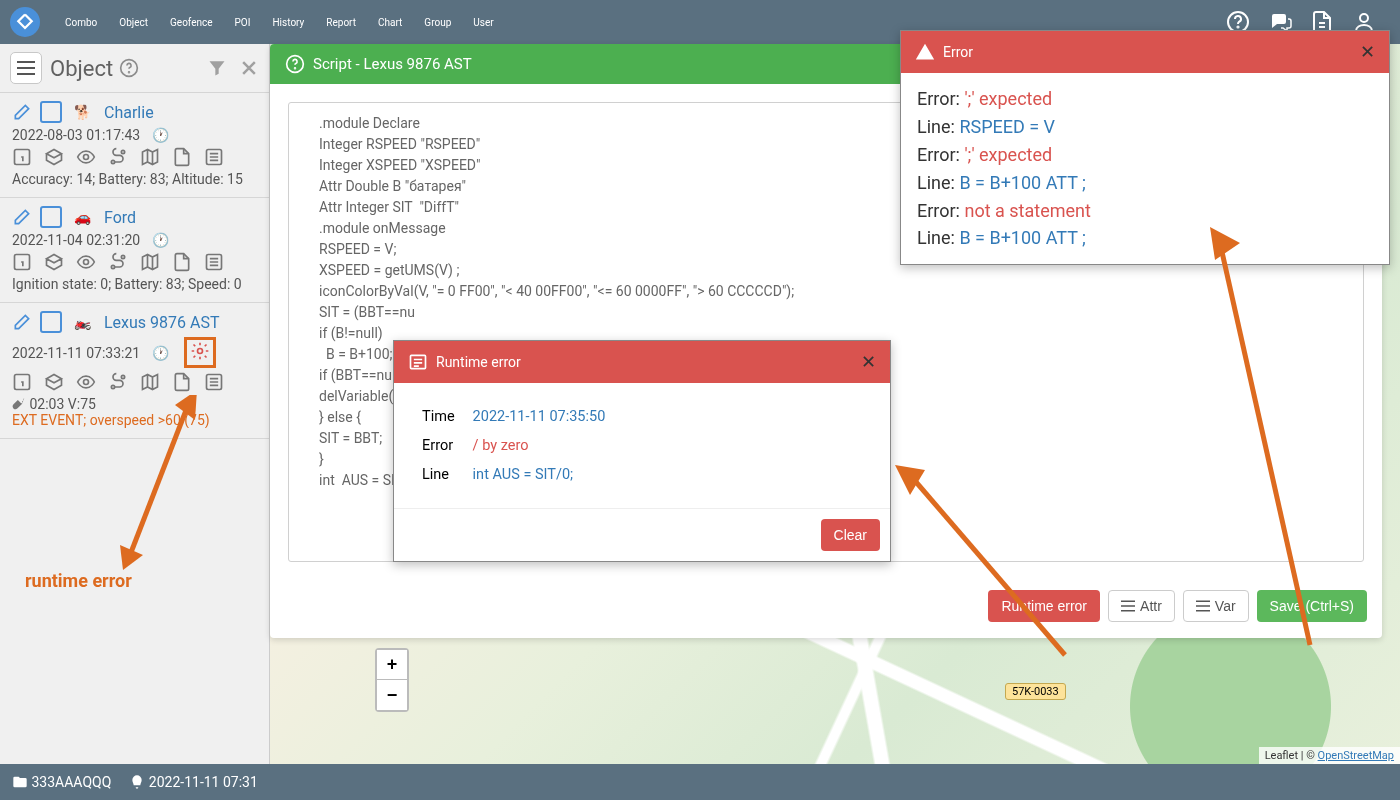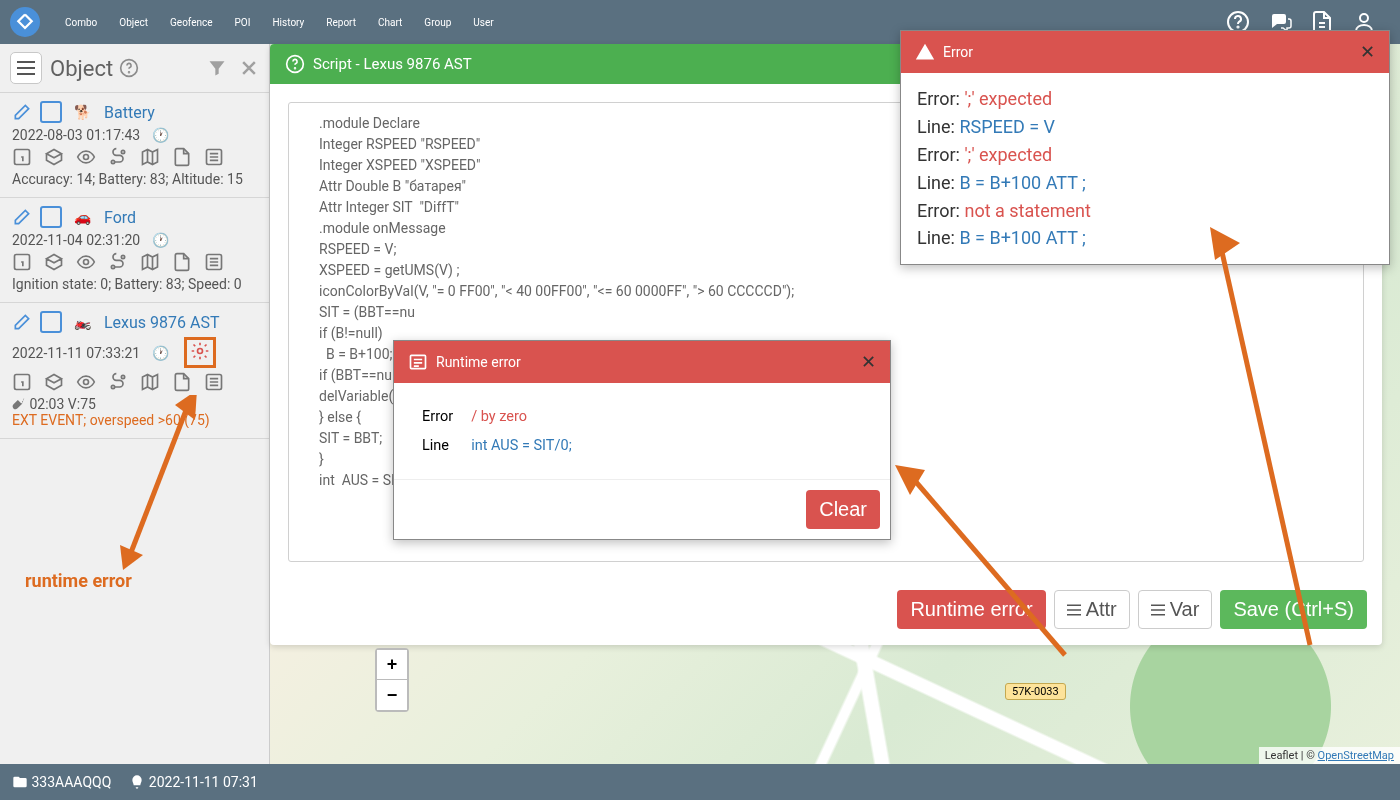--- a/index.html
+++ b/index.html
@@ -48,21 +48,21 @@
   radial-gradient(circle at 20% 10%, #a8d4a0 0 60px, transparent 61px),
   radial-gradient(circle at 60% 5%, #a8d4a0 0 40px, transparent 41px),
   radial-gradient(circle at 85% 92%, #a8d4a0 0 100px, transparent 101px);
 }
 
 
 .script-panel { position: absolute; top: 0; left: 0; right: 18px; background: #fff; border-radius: 4px; box-shadow: 0 2px 6px rgba(0,0,0,.15); }
 .script-header { background: #4caf50; color: #fff; padding: 10px 15px; font-size: 15px; border-radius: 4px 4px 0 0; display: flex; align-items: center; gap: 8px; }
 .code-box { margin: 18px; border: 1px solid #d0d0d0; border-radius: 3px; padding: 10px 30px; color: #666; font-size: 14px; line-height: 1.5; height: 460px; overflow: hidden; }
 .script-footer { padding: 10px 15px 16px; display: flex; justify-content: flex-end; gap: 8px; }
-.btn { padding: 7px 12px; border-radius: 4px; border: 1px solid transparent; font-size: 20px; cursor: pointer; display: inline-flex; align-items: center; gap: 5px; }
+.btn { padding: 7px 12px; border-radius: 4px; border: 1px solid transparent; font-size: 14px; cursor: pointer; display: inline-flex; align-items: center; gap: 5px; }
 .btn-red { background: #d9534f; color: #fff; }
 .btn-white { background: #fff; border-color: #ccc; color: #555; }
 .btn-green { background: #5cb85c; color: #fff; }
 
 
 .dialog { position: absolute; background: #fff; border: 1px solid #888; box-shadow: 0 3px 10px rgba(0,0,0,.25); }
 .dialog-head { background: #d9534f; color: #fff; padding: 10px 14px; display: flex; align-items: center; gap: 8px; }
 .dialog-close { margin-left: auto; cursor: pointer; font-size: 18px; color: #333; background: none; border: none; }
 .dlg-runtime { top: 340px; left: 393px; width: 498px; }
 .dlg-runtime .body { padding: 18px; }
@@ -165,21 +165,21 @@
       </div>
     </div>
 
     <div class="obj-item">
       <div class="obj-row1">
         <svg class="ic" viewBox="0 0 24 24" fill="none" stroke="#4a90d9" stroke-width="2">
             <path d="M4 20h4L20 8l-4-4L4 16z"></path>
           </svg>
         <div class="square-check"></div>
         <span class="obj-icon">🐕</span>
-        <span class="obj-name">Battery</span>
+        <span class="obj-name">Charlie</span>
       </div>
       <div class="obj-ts">
           <span>2022-08-03 01:17:43</span> 
           <span class="clock-red">🕐</span>
         </div>
       <div class="obj-toolbar">
         <svg class="ic" viewBox="0 0 24 24" fill="none" stroke="currentColor" stroke-width="2">
             <rect x="3" y="3" width="18" height="18" rx="2"></rect>
             <path d="M12 8h.01M11 12h2v5"></path>
           </svg>
@@ -373,20 +373,24 @@
     <svg class="ic" viewBox="0 0 24 24" fill="none" stroke="#fff" stroke-width="2">
         <rect x="3" y="4" width="18" height="16" rx="1"></rect>
         <path d="M7 9h10M7 13h10M7 17h6"></path>
       </svg>
     <span>Runtime error</span>
     <button class="dialog-close">✕</button>
   </div>
   <div class="body">
     <table>
       <tbody>
+          <tr>
+            <td>Time</td>
+            <td class="blue">2022-11-11 07:35:50</td>
+          </tr>
       <tr>
             <td>Error</td>
             <td class="red">/ by zero</td>
           </tr>
       <tr>
             <td>Line</td>
             <td class="blue">int AUS = SIT/0;</td>
           </tr>
     </tbody>
       </table>

